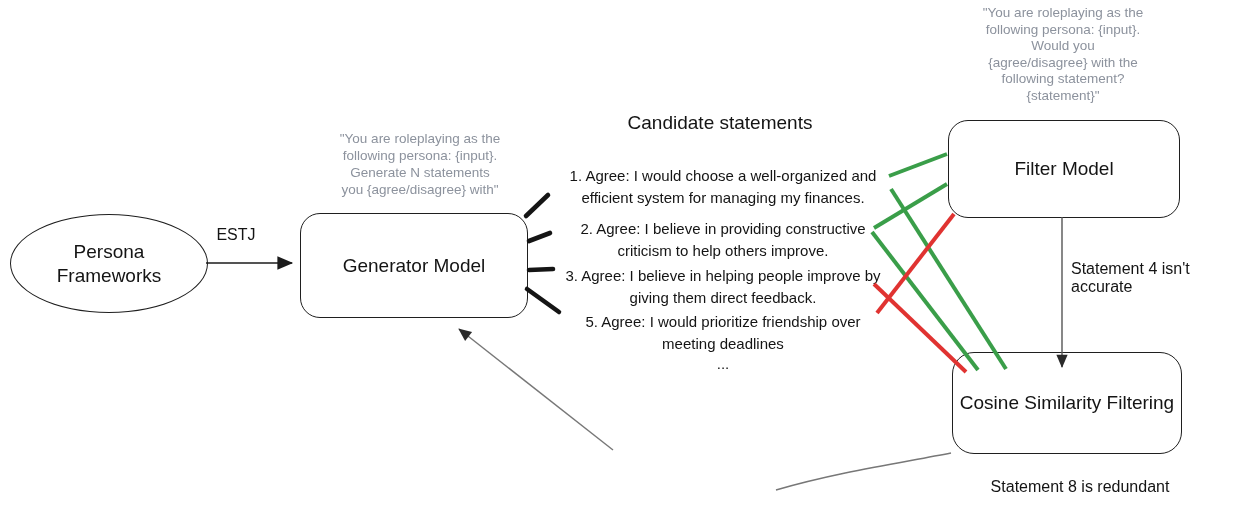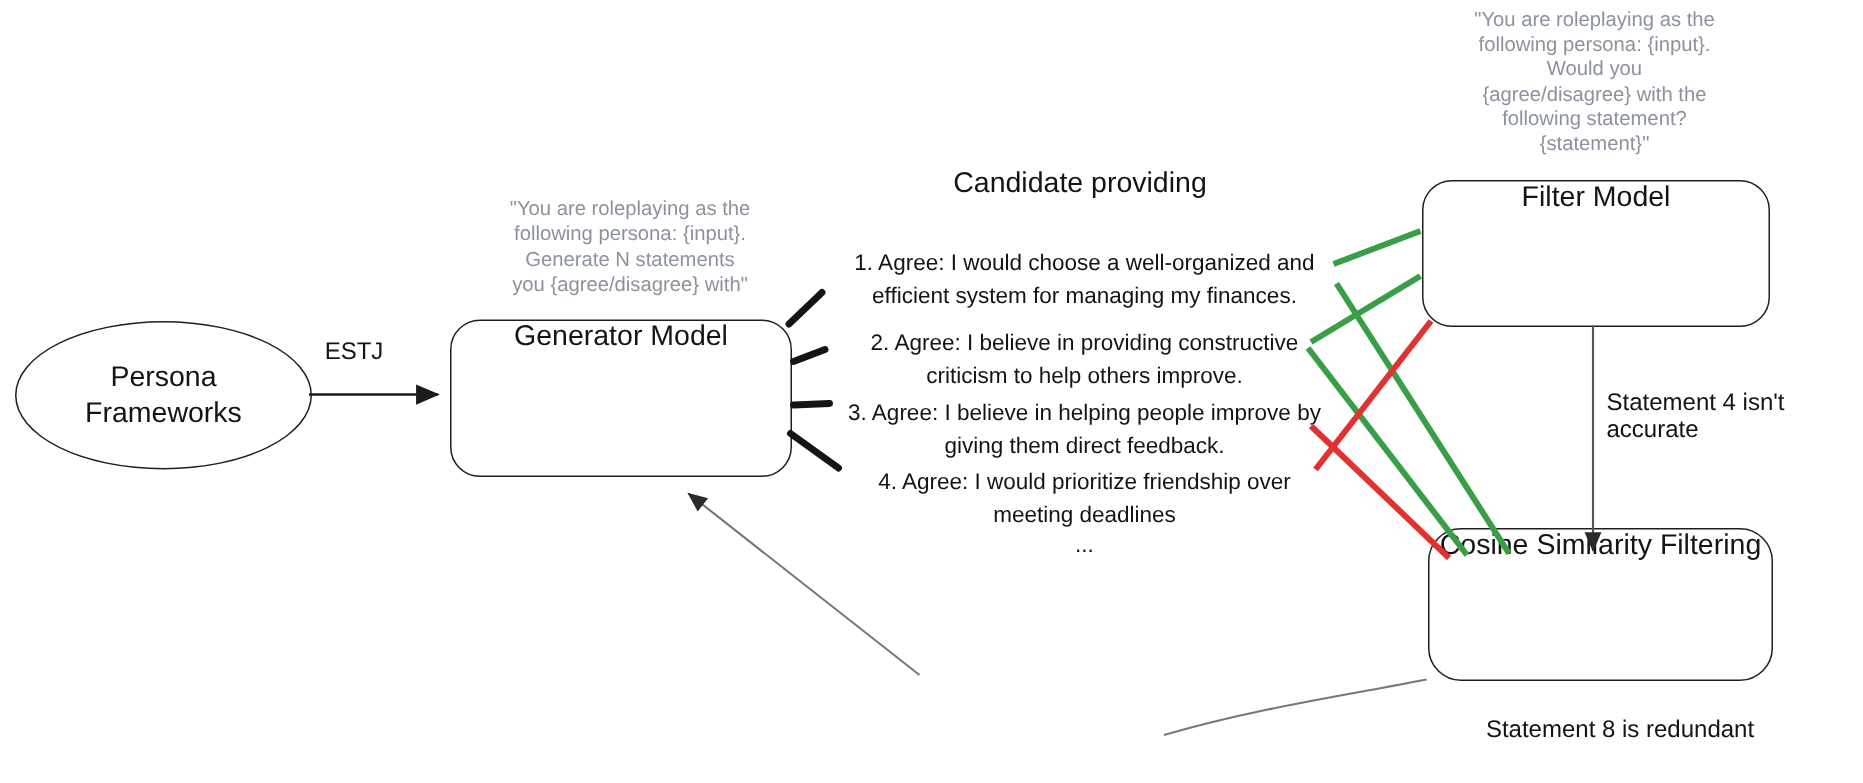--- a/index.html
+++ b/index.html
@@ -12,21 +12,21 @@
     overflow:hidden;
   }
   .pre{white-space:pre-line;}
   .center{text-align:center;}
 
   .node-box{
     position:absolute;
     border:1.5px solid #1f1f1f;
     border-radius:20px;
     background:#ffffff;
-    display:flex;align-items:flex-start;justify-content:center;
+    display:flex;align-items:center;justify-content:center;
     font-size:19px;
   }
   .node-ellipse{
     position:absolute;
     border:1.5px solid #1f1f1f;
     border-radius:50%;
     background:#ffffff;
     display:flex;align-items:center;justify-content:center;
     font-size:19px;line-height:24px;
   }
@@ -73,29 +73,29 @@
 
   <div class="node-box" style="left:300px;top:213px;width:226px;height:103px;">
     <div>Generator Model</div>
   </div>
 
   <div class="prompt" style="left:320px;top:130px;width:200px;line-height:17px;">"You are roleplaying as the
 following persona: {input}.
 Generate N statements
 you {agree/disagree} with"</div>
 
-  <div id="title">Candidate providing</div>
+  <div id="title">Candidate statements</div>
 
   <div class="stmt" style="top:165px;">1. Agree: I would choose a well-organized and
 efficient system for managing my finances.</div>
   <div class="stmt" style="top:218px;">2. Agree: I believe in providing constructive
 criticism to help others improve.</div>
   <div class="stmt" style="top:265px;">3. Agree: I believe in helping people improve by
 giving them direct feedback.</div>
-  <div class="stmt" style="top:311px;">4. Agree: I would prioritize friendship over
+  <div class="stmt" style="top:311px;">5. Agree: I would prioritize friendship over
 meeting deadlines</div>
   <div class="stmt" style="top:353px;">...</div>
 
   <div class="node-box" style="left:948px;top:120px;width:230px;height:96px;">
     <div>Filter Model</div>
   </div>
 
   <div class="prompt" style="left:953px;top:5px;width:220px;line-height:16.5px;">"You are roleplaying as the
 following persona: {input}.
 Would you

